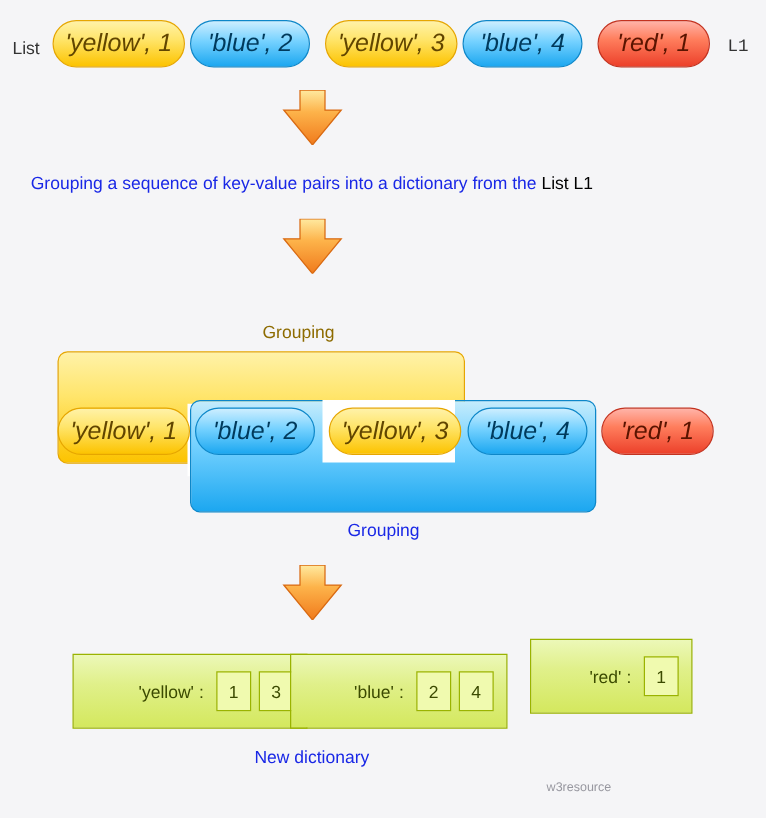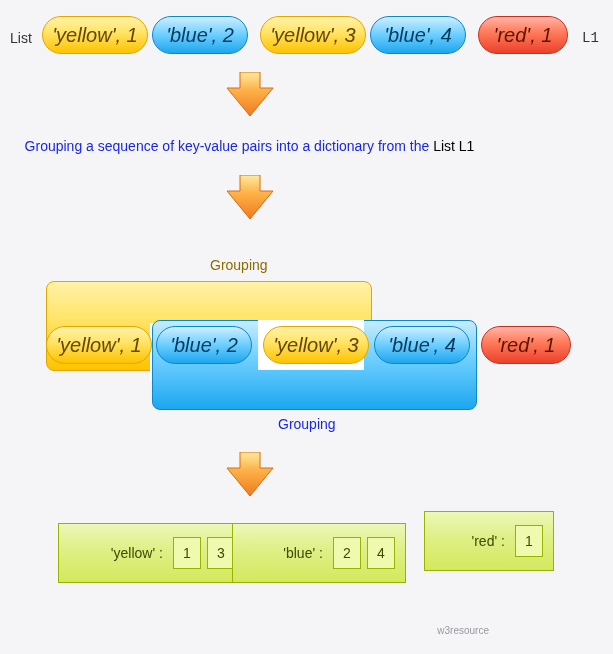--- a/index.html
+++ b/index.html
@@ -121,15 +121,16 @@
     <span class="colon">:</span>
     <span class="dbox">2</span>
     <span class="dbox">4</span>
   </div>
   <div class="dict-cell" style="top:511px; left:424px; width:130px;">
     <span>'red'</span>
     <span class="colon">:</span>
     <span class="dbox">1</span>
   </div>
 
+  <div class="desc" style="top:597px;">New dictionary</div>
 
   <div class="attribution">w3resource</div>
 </div>
 
 </body></html>

